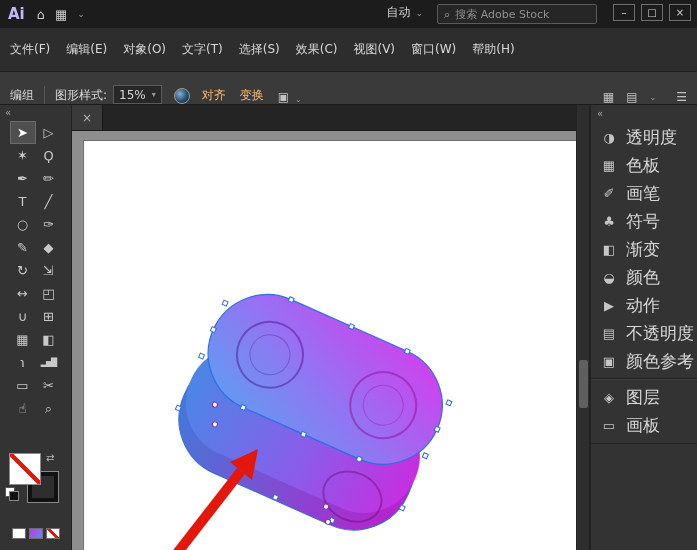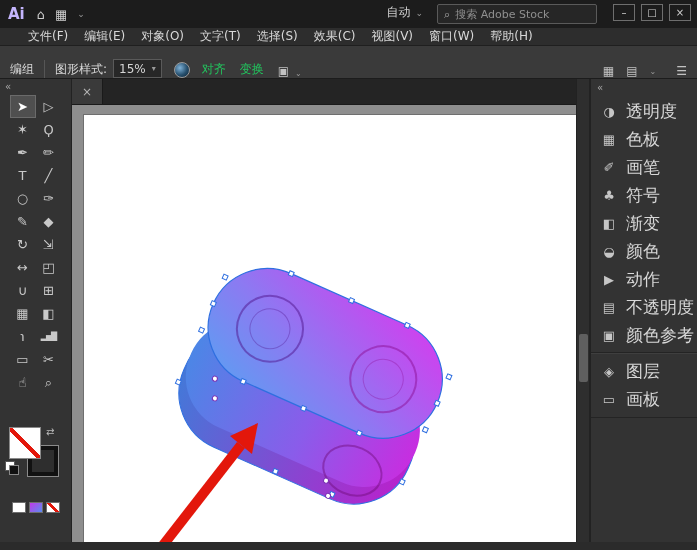--- a/index.html
+++ b/index.html
@@ -22,36 +22,36 @@
                border-radius:2px; height:20px; width:160px; padding:0 6px; margin-right:16px; }
   .searchbox .sicon { color:#a8a8a8; font-size:11px; }
   .searchbox input { background:transparent; border:none; outline:none; color:#b9b9b9;
                      font-family:inherit; font-size:11px; width:110px; }
   .searchbox input::placeholder { color:#8f8f8f; }
   .winbtns { display:flex; gap:6px; }
   .winbtn { width:22px; height:17px; border:1px solid #6e6e6e; color:#d0d0d0; font-size:10px;
             display:flex; align-items:center; justify-content:center; }
 
   
-  .menubar { height:18px; background:#2d2d2d; display:flex; align-items:center; padding-left:28px;
+  .menubar { height:44px; background:#2d2d2d; display:flex; align-items:center; padding-left:10px;
              border-bottom:1px solid #1f1f1f;text-align:center; }
   .menu-item { margin-right:16px; color:#d8d8d8; cursor:default; }
 
   
   .controlbar { height:33px; background:#3a3a3a; display:flex; align-items:flex-end; padding:0 10px;
                 border-bottom:1px solid #1c1c1c; }
   .cb-sep { width:1px; height:18px; background:#565656; margin:0 10px; }
   .cb-label { color:#d8d8d8; }
   .opacity-combo { display:flex; align-items:center; gap:6px; background:#272727; border:1px solid #5a5a5a;
                    height:19px; padding:0 5px; margin-left:6px; }
   .opacity-combo .caret { font-size:8px; color:#9a9a9a; }
   .recolor { width:16px; height:16px; border-radius:50%; margin:0 12px;
              background: radial-gradient(circle at 35% 35%, #7fb2d8 0%, #27506e 55%, #0d2233 100%);
              border:1px solid #9a9a9a; }
-  .cb-btn { color:#22c55e; margin-right:14px; cursor:default; }
+  .cb-btn { color:#fdba74; margin-right:14px; cursor:default; }
   .cb-icon { color:#c2c2c2; font-size:12px; margin-right:6px; }
   .cb-caret { font-size:8px; color:#9a9a9a; margin-right:8px; }
   .cb-right { margin-left:auto; display:flex; align-items:center; gap:12px; }
   .cb-right .cb-icon { margin:0; }
 
   
   .main { display:flex; height:463px; }
 
   
   .toolpanel { width:72px; background:#333333; border-right:1px solid #222; display:flex; flex-direction:column; }

